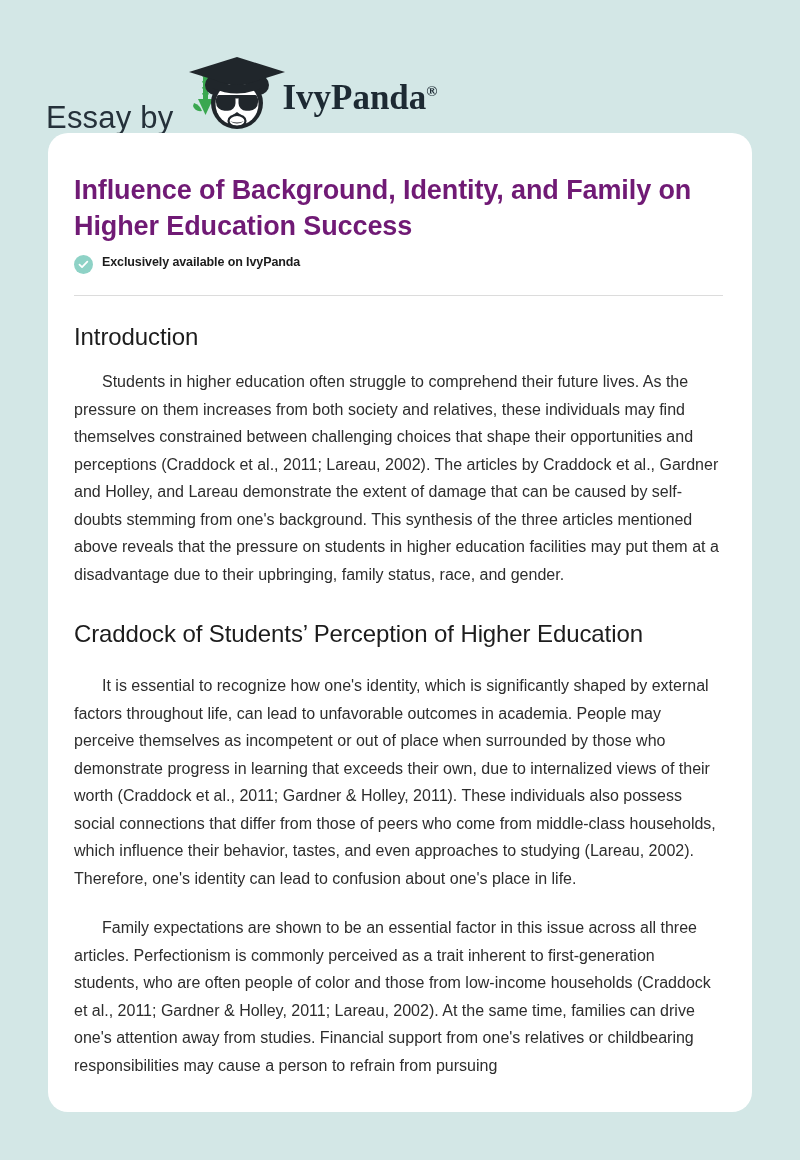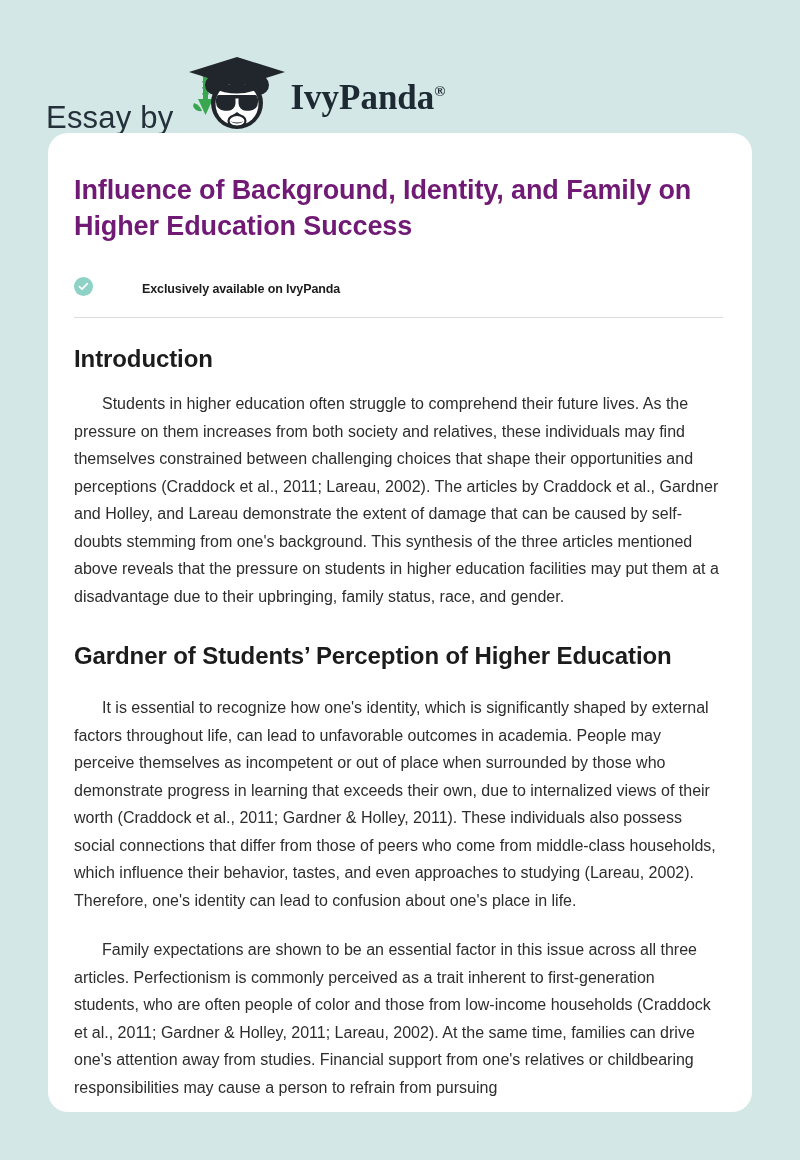--- a/index.html
+++ b/index.html
@@ -27,21 +27,20 @@
     font-weight: 300;
     color: #25313a;
     letter-spacing: 0.2px;
     line-height: 1;
     white-space: nowrap;
   }
   .brand-logo-wrap {
     display: flex;
     align-items: center;
     margin-left: 13px;
-    gap: 8px;
   }
   .panda-mark {
     display: block;
     width: 102px;
     height: 78px;
     margin-top: -6px;
   }
   .brand-wordmark {
     font-family: "Liberation Serif", serif;
     font-weight: bold;
@@ -77,23 +76,22 @@
     font-weight: bold;
     color: #701a75;
     line-height: 1.35;
     margin: 0;
     padding: 39px 6px 0 0;
     letter-spacing: -0.1px;
   }
 
   .badge-row {
     display: flex;
-    align-items: flex-end;
-    margin-top: 32px;
-    gap: 40px;
+    align-items: flex-start;
+    margin-top: 10px;
   }
   .badge-check {
     width: 19px;
     height: 19px;
     border-radius: 50%;
     background: #8ed2c6;
     display: flex;
     align-items: center;
     justify-content: center;
     flex: none;
@@ -109,21 +107,21 @@
 
   .divider {
     height: 1px;
     background: #dcdcdc;
     margin-top: 21px;
     margin-right: 3px;
   }
 
   .section-heading {
     font-size: 24px;
-    font-weight: bold;
+    font-weight: normal;
     color: #1c1c1c;
     line-height: 1.38;
     margin: 0;
     padding-top: 24px;
     letter-spacing: -0.1px;
   }
   .section-heading.tight { padding-top: 29px; }
 
   .body-par {
     font-size: 16px;
@@ -199,17 +197,17 @@
       </svg>
     </span>
     <span class="badge-text">Exclusively available on IvyPanda</span>
   </div>
 
   <div class="divider"></div>
 
   <h2 class="section-heading">Introduction</h2>
   <p class="body-par">Students in higher education often struggle to comprehend their future lives. As the pressure on them increases from both society and relatives, these individuals may find themselves constrained between challenging choices that shape their opportunities and perceptions (Craddock et al., 2011; Lareau, 2002). The articles by Craddock et al., Gardner and Holley, and Lareau demonstrate the extent of damage that can be caused by self-doubts stemming from one's background. This synthesis of the three articles mentioned above reveals that the pressure on students in higher education facilities may put them at a disadvantage due to their upbringing, family status, race, and gender.</p>
 
-  <h2 class="section-heading tight">Gardner of Students’ Perception of Higher Education</h2>
+  <h2 class="section-heading tight">Craddock of Students’ Perception of Higher Education</h2>
   <p class="body-par gap">It is essential to recognize how one's identity, which is significantly shaped by external factors throughout life, can lead to unfavorable outcomes in academia. People may perceive themselves as incompetent or out of place when surrounded by those who demonstrate progress in learning that exceeds their own, due to internalized views of their worth (Craddock et al., 2011; Gardner &amp; Holley, 2011). These individuals also possess social connections that differ from those of peers who come from middle-class households, which influence their behavior, tastes, and even approaches to studying (Lareau, 2002). Therefore, one's identity can lead to confusion about one's place in life.</p>
   <p class="body-par gap">Family expectations are shown to be an essential factor in this issue across all three articles. Perfectionism is commonly perceived as a trait inherent to first-generation students, who are often people of color and those from low-income households (Craddock et al., 2011; Gardner &amp; Holley, 2011; Lareau, 2002). At the same time, families can drive one's attention away from studies. Financial support from one's relatives or childbearing responsibilities may cause a person to refrain from pursuing</p>
 
 </div>
 
 </body></html>

